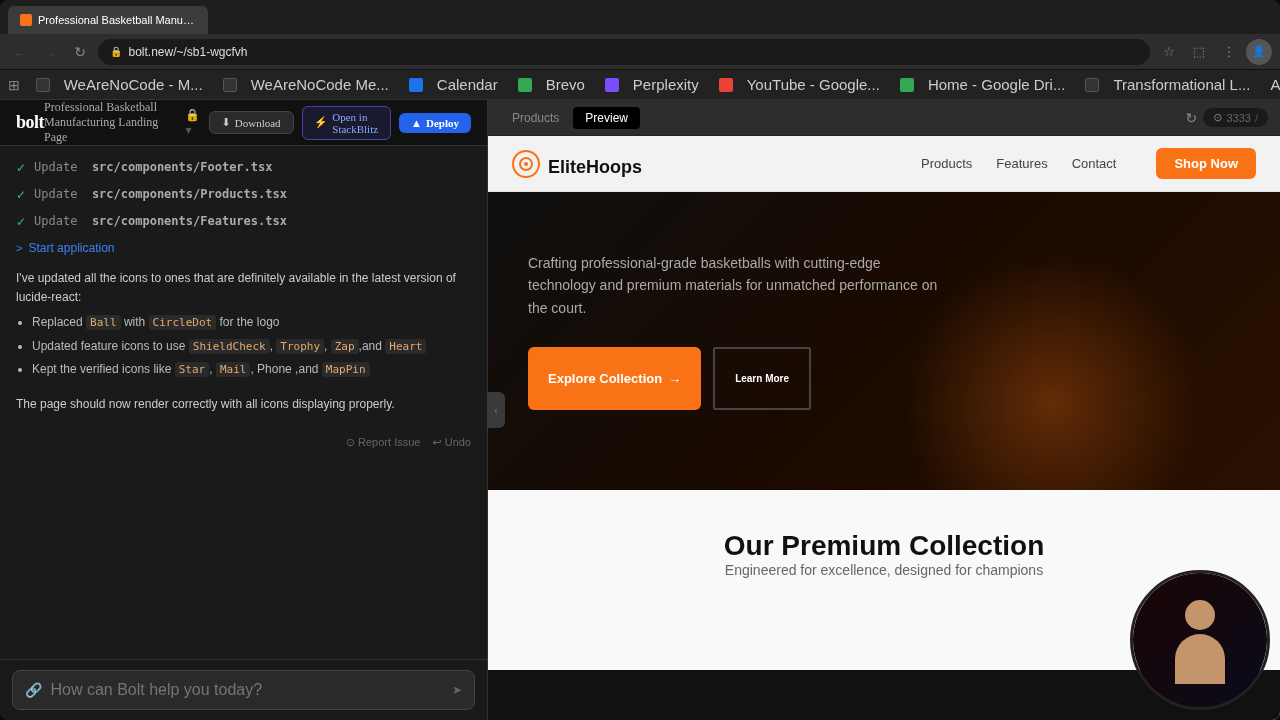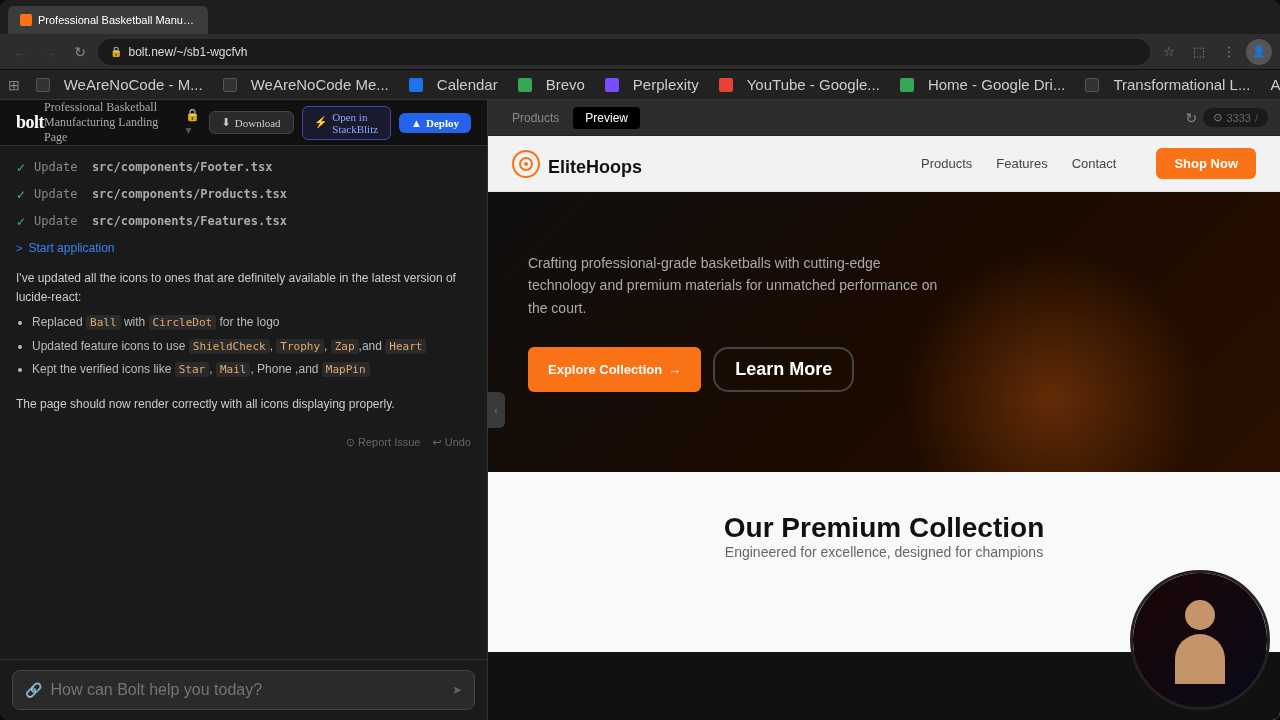--- a/index.html
+++ b/index.html
@@ -481,23 +481,23 @@
       font-weight: 600;
       cursor: pointer;
       display: flex;
       align-items: center;
       gap: 6px;
     }
     .btn-learn {
       background: transparent;
       color: #fff;
       border: 2px solid #444;
-      border-radius: 15px;
-      padding: 10px 20px;
-      font-size: 18px;
+      border-radius: 2px;
+      padding: 24px 20px;
+      font-size: 10px;
       font-weight: 600;
       cursor: pointer;
     }
 
     
     .site-products {
       background: #f9f9f9;
       padding: 40px 24px 60px;
       flex-shrink: 0;
     }

